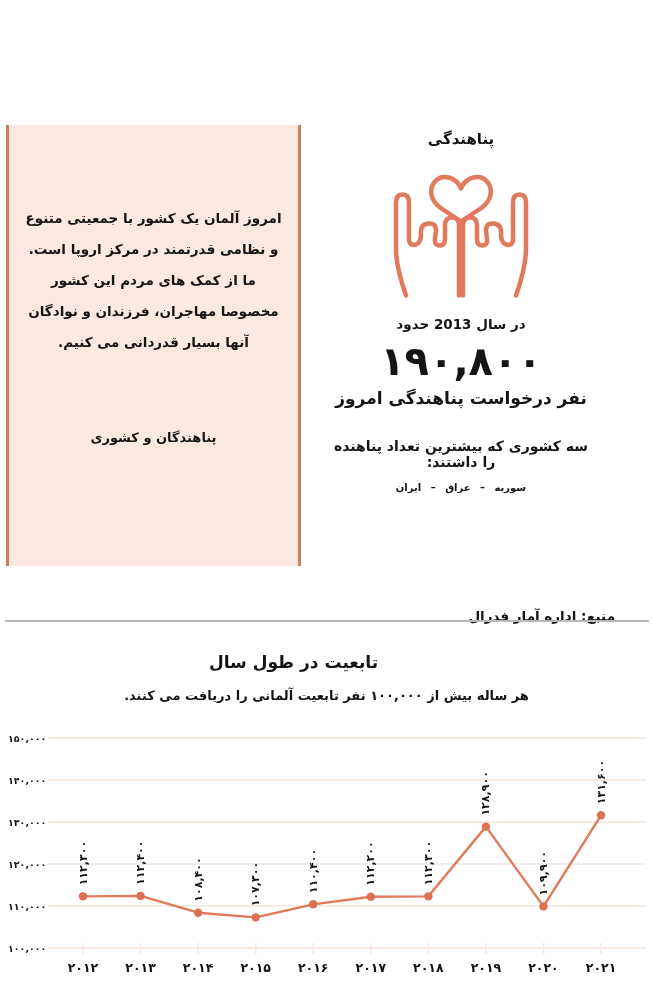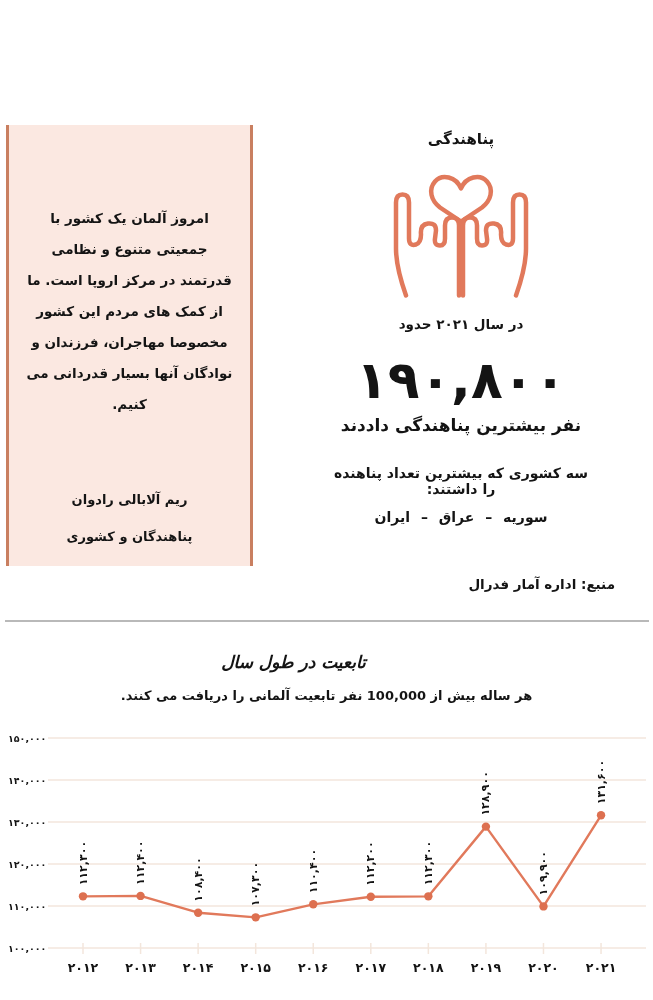--- a/index.html
+++ b/index.html
@@ -1,103 +1,102 @@
 <!DOCTYPE html>
 <html><head>
 <meta charset="utf-8">
 <style>
   html,body{margin:0;padding:0;background:#fff;}
   body{font-family:"DejaVu Sans","Liberation Sans",sans-serif;color:#141414;}
   .canvas{position:relative;width:653px;height:1000px;background:#ffffff;overflow:hidden;}
 
   
   .info-card{
-    position:absolute;left:6px;top:125px;width:247px;height:441px;
+    position:absolute;left:6px;top:125px;width:295px;height:441px;
     background:#FBE8E1;border-left:3px solid #C97F60;border-right:3px solid #C97F60;
     box-sizing:border-box;direction:rtl;text-align:center;
   }
   .info-card .para{
     margin:78px 16px 0 16px;font-size:13.5px;font-weight:600;line-height:2.3;
   }
   .info-card .author{
     margin-top:62px;font-size:13px;font-weight:700;line-height:2.8;
   }
 
   
   .hero{
     position:absolute;left:330px;top:130px;width:262px;text-align:center;direction:rtl;
   }
   .hero .title{font-size:15px;font-weight:700;text-align:center;}
   .hero .icon-wrap{margin:10px auto 0 auto;width:150px;height:152px;}
   .hero .intro{margin-top:6px;font-size:13.5px;font-weight:600;letter-spacing:.5px;}
   .hero .big-number{
-    margin-top:16px;font-size:52px;font-weight:700;letter-spacing:.22em;
+    margin-top:4px;font-size:40px;font-weight:700;letter-spacing:.22em;
     direction:ltr;line-height:1.25;
   }
   .hero .caption{margin-top:2px;font-size:17px;font-weight:700;}
   .hero .countries-label{margin-top:30px;font-size:14px;font-weight:600;}
-  .hero .countries{margin-top:12px;font-size:14px;font-weight:600;word-spacing:6px;}
+  .hero .countries{margin-top:12px;font-size:10px;font-weight:600;word-spacing:6px;}
 
   .source{
-    position:absolute;right:38px;top:576px;direction:rtl;
+    position:absolute;right:38px;top:608px;direction:rtl;
     font-size:13.5px;font-weight:700;
   }
 
   .divider{position:absolute;left:5px;top:620px;width:644px;height:2px;background:#b9b9b9;}
 
   .chart-title{position:absolute;left:0;top:652px;width:587px;text-align:center;
-    font-size:17px;font-weight:700;direction:rtl;font-style:italic;}
+    font-size:17px;font-weight:700;direction:rtl;}
   .chart-subtitle{position:absolute;left:0;top:688px;width:653px;text-align:center;
     font-size:13px;font-weight:600;direction:rtl;}
 
   .chart-svg{position:absolute;left:0;top:723px;}
   .chart-svg text{font-family:"DejaVu Sans","Liberation Sans",sans-serif;}
 </style>
 </head>
 <body>
 
 <div class="canvas">
 
   <div class="info-card">
     <div class="para">امروز آلمان یک کشور با جمعیتی متنوع و نظامی قدرتمند در مرکز اروپا است. ما از کمک های مردم این کشور مخصوصا مهاجران، فرزندان و نوادگان آنها بسیار قدردانی می کنیم.</div>
     <div class="author">
-      <div>ریم آلابالی رادوان</div>
       <div>پناهندگان و کشوری</div>
     </div>
   </div>
 
   <div class="hero">
     <div class="title">پناهندگی</div>
 
     <div class="icon-wrap">
       <svg width="150" height="152" viewBox="0 0 150 127" fill="none">
         <g stroke="#E1795B" stroke-width="4.5" stroke-linecap="round" stroke-linejoin="round" fill="none">
 
           <path d="M75,18 C70,6 56,3 49,11 C42,19 45,30 54,37 L75,51 L96,37 C105,30 108,19 101,11 C94,3 80,6 75,18 Z"></path>
 
           <path id="hand-left" d="M20,125 C14,108 10,94 10,78 L10,32 Q10,24 16.5,24 Q23,24 23,32 L23,68 Q23,76 30,74 Q35,72 35,64 Q34,54 42,53 Q50,52 50,60 L49,68 Q48,75 54,75 Q59,75 59,68 L59,55 Q59,47 66,47 Q73,47 73,55 L73,125"></path>
 
           <use href="#hand-left" transform="translate(150,0) scale(-1,1)"></use>
         </g>
       </svg>
     </div>
 
-    <div class="intro">در سال ۲۰۲۱ حدود</div>
+    <div class="intro">در سال 2013 حدود</div>
     <div class="big-number">۱۹۰,۸۰۰</div>
-    <div class="caption">نفر بیشترین پناهندگی داددند</div>
+    <div class="caption">نفر درخواست پناهندگی امروز</div>
     <div class="countries-label">سه کشوری که بیشترین تعداد پناهنده را داشتند:</div>
     <div class="countries">سوریه – عراق – ایران</div>
   </div>
 
   <div class="source">منبع: اداره آمار فدرال</div>
 
   <div class="divider"></div>
 
   <div class="chart-title">تابعیت در طول سال</div>
-  <div class="chart-subtitle">هر ساله بیش از 100,000 نفر تابعیت آلمانی را دریافت می کنند.</div>
+  <div class="chart-subtitle">هر ساله بیش از ۱۰۰,۰۰۰ نفر تابعیت آلمانی را دریافت می کنند.</div>
 
   <svg class="chart-svg" width="653" height="258">
       <line x1="48" y1="15" x2="646" y2="15" stroke="#F3E6DC" stroke-width="1.5"></line>
       <text x="8" y="18.5" font-size="9.5" font-weight="600" letter-spacing="0.5" fill="#141414">۱۵۰,۰۰۰</text>
       <line x1="48" y1="57" x2="646" y2="57" stroke="#F3E6DC" stroke-width="1.5"></line>
       <text x="8" y="60.5" font-size="9.5" font-weight="600" letter-spacing="0.5" fill="#141414">۱۴۰,۰۰۰</text>
       <line x1="48" y1="99.00000000000001" x2="646" y2="99.00000000000001" stroke="#F3E6DC" stroke-width="1.5"></line>
       <text x="8" y="102.50000000000001" font-size="9.5" font-weight="600" letter-spacing="0.5" fill="#141414">۱۳۰,۰۰۰</text>
       <line x1="48" y1="141" x2="646" y2="141" stroke="#F3E6DC" stroke-width="1.5"></line>
       <text x="8" y="144.5" font-size="9.5" font-weight="600" letter-spacing="0.5" fill="#141414">۱۲۰,۰۰۰</text>

